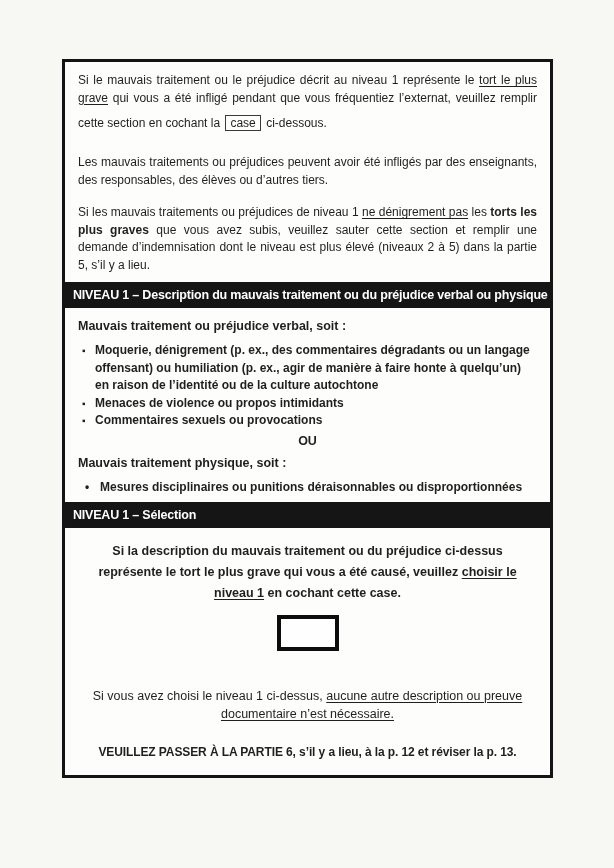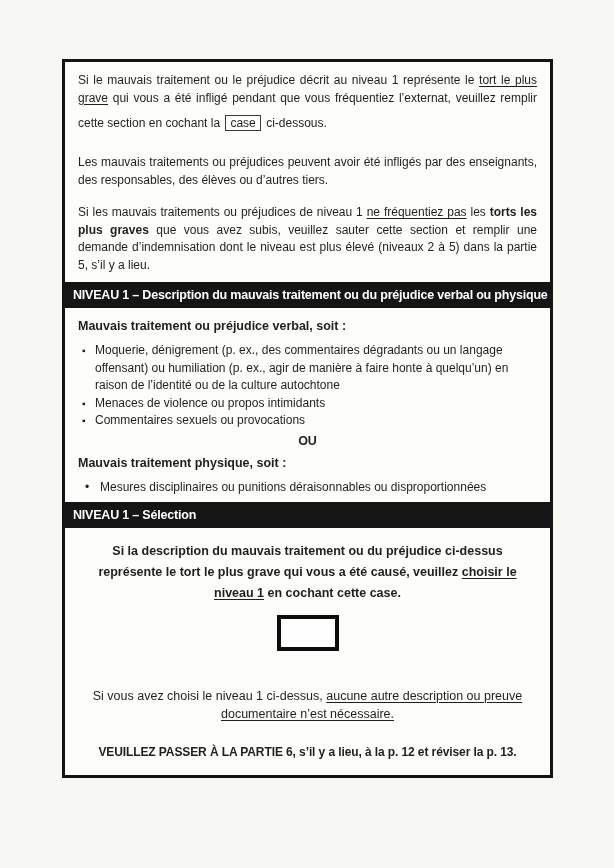--- a/index.html
+++ b/index.html
@@ -47,21 +47,21 @@
     white-space:nowrap;
     overflow:hidden;
   }
   
   .sec1 { padding:10px 13px 6px 13px; }
   .subtitle {
     font-weight:bold;
     font-size:12.5px;
     line-height:17px;
   }
-  .sq-list, .dot-list { list-style:none; margin:7px 0 0 4px; }
+  .sq-list, .dot-list { list-style:none; margin:7px 0 0 4px;font-weight:bold; }
   .sq-list li, .dot-list li {
     position:relative;
     font-size:12px; line-height:17.5px;
     padding-left:13px;
   }
   .sq-list li::before {
     content:"▪";
     position:absolute; left:0; top:0;
     font-size:10px;
   }
@@ -119,21 +119,21 @@
   }
 </style>
 </head>
 <body>
 
 <div class="sheet">
 
   <div class="intro">
     <p class="para"><span>Si le mauvais traitement ou le préjudice décrit au niveau 1 représente le </span><span class="u">tort le plus grave</span><span> qui vous a été infligé pendant que vous fréquentiez l’externat, veuillez remplir cette section en cochant la </span><span class="boxed">case</span><span> ci-dessous.</span></p>
     <p class="para"><span>Les mauvais traitements ou préjudices peuvent avoir été infligés par des enseignants, des responsables, des élèves ou d’autres tiers.</span></p>
-    <p class="para"><span>Si les mauvais traitements ou préjudices de niveau 1 </span><span class="u">ne fréquentiez pas</span><span> les </span><span class="b">torts les plus graves</span><span> que vous avez subis, veuillez sauter cette section et remplir une demande d’indemnisation dont le niveau est plus élevé (niveaux 2 à 5) dans la partie 5, s’il y a lieu.</span></p>
+    <p class="para"><span>Si les mauvais traitements ou préjudices de niveau 1 </span><span class="u">ne dénigrement pas</span><span> les </span><span class="b">torts les plus graves</span><span> que vous avez subis, veuillez sauter cette section et remplir une demande d’indemnisation dont le niveau est plus élevé (niveaux 2 à 5) dans la partie 5, s’il y a lieu.</span></p>
   </div>
 
   <div class="bar">NIVEAU 1 – Description du mauvais traitement ou du préjudice verbal ou physique</div>
 
   <div class="sec1">
     <div class="subtitle">Mauvais traitement ou préjudice verbal, soit :</div>
     <ul class="sq-list">
         <li>Moquerie, dénigrement (p. ex., des commentaires dégradants ou un langage offensant) ou humiliation (p. ex., agir de manière à faire honte à quelqu’un) en raison de l’identité ou de la culture autochtone</li>
         <li>Menaces de violence ou propos intimidants</li>
         <li>Commentaires sexuels ou provocations</li>

